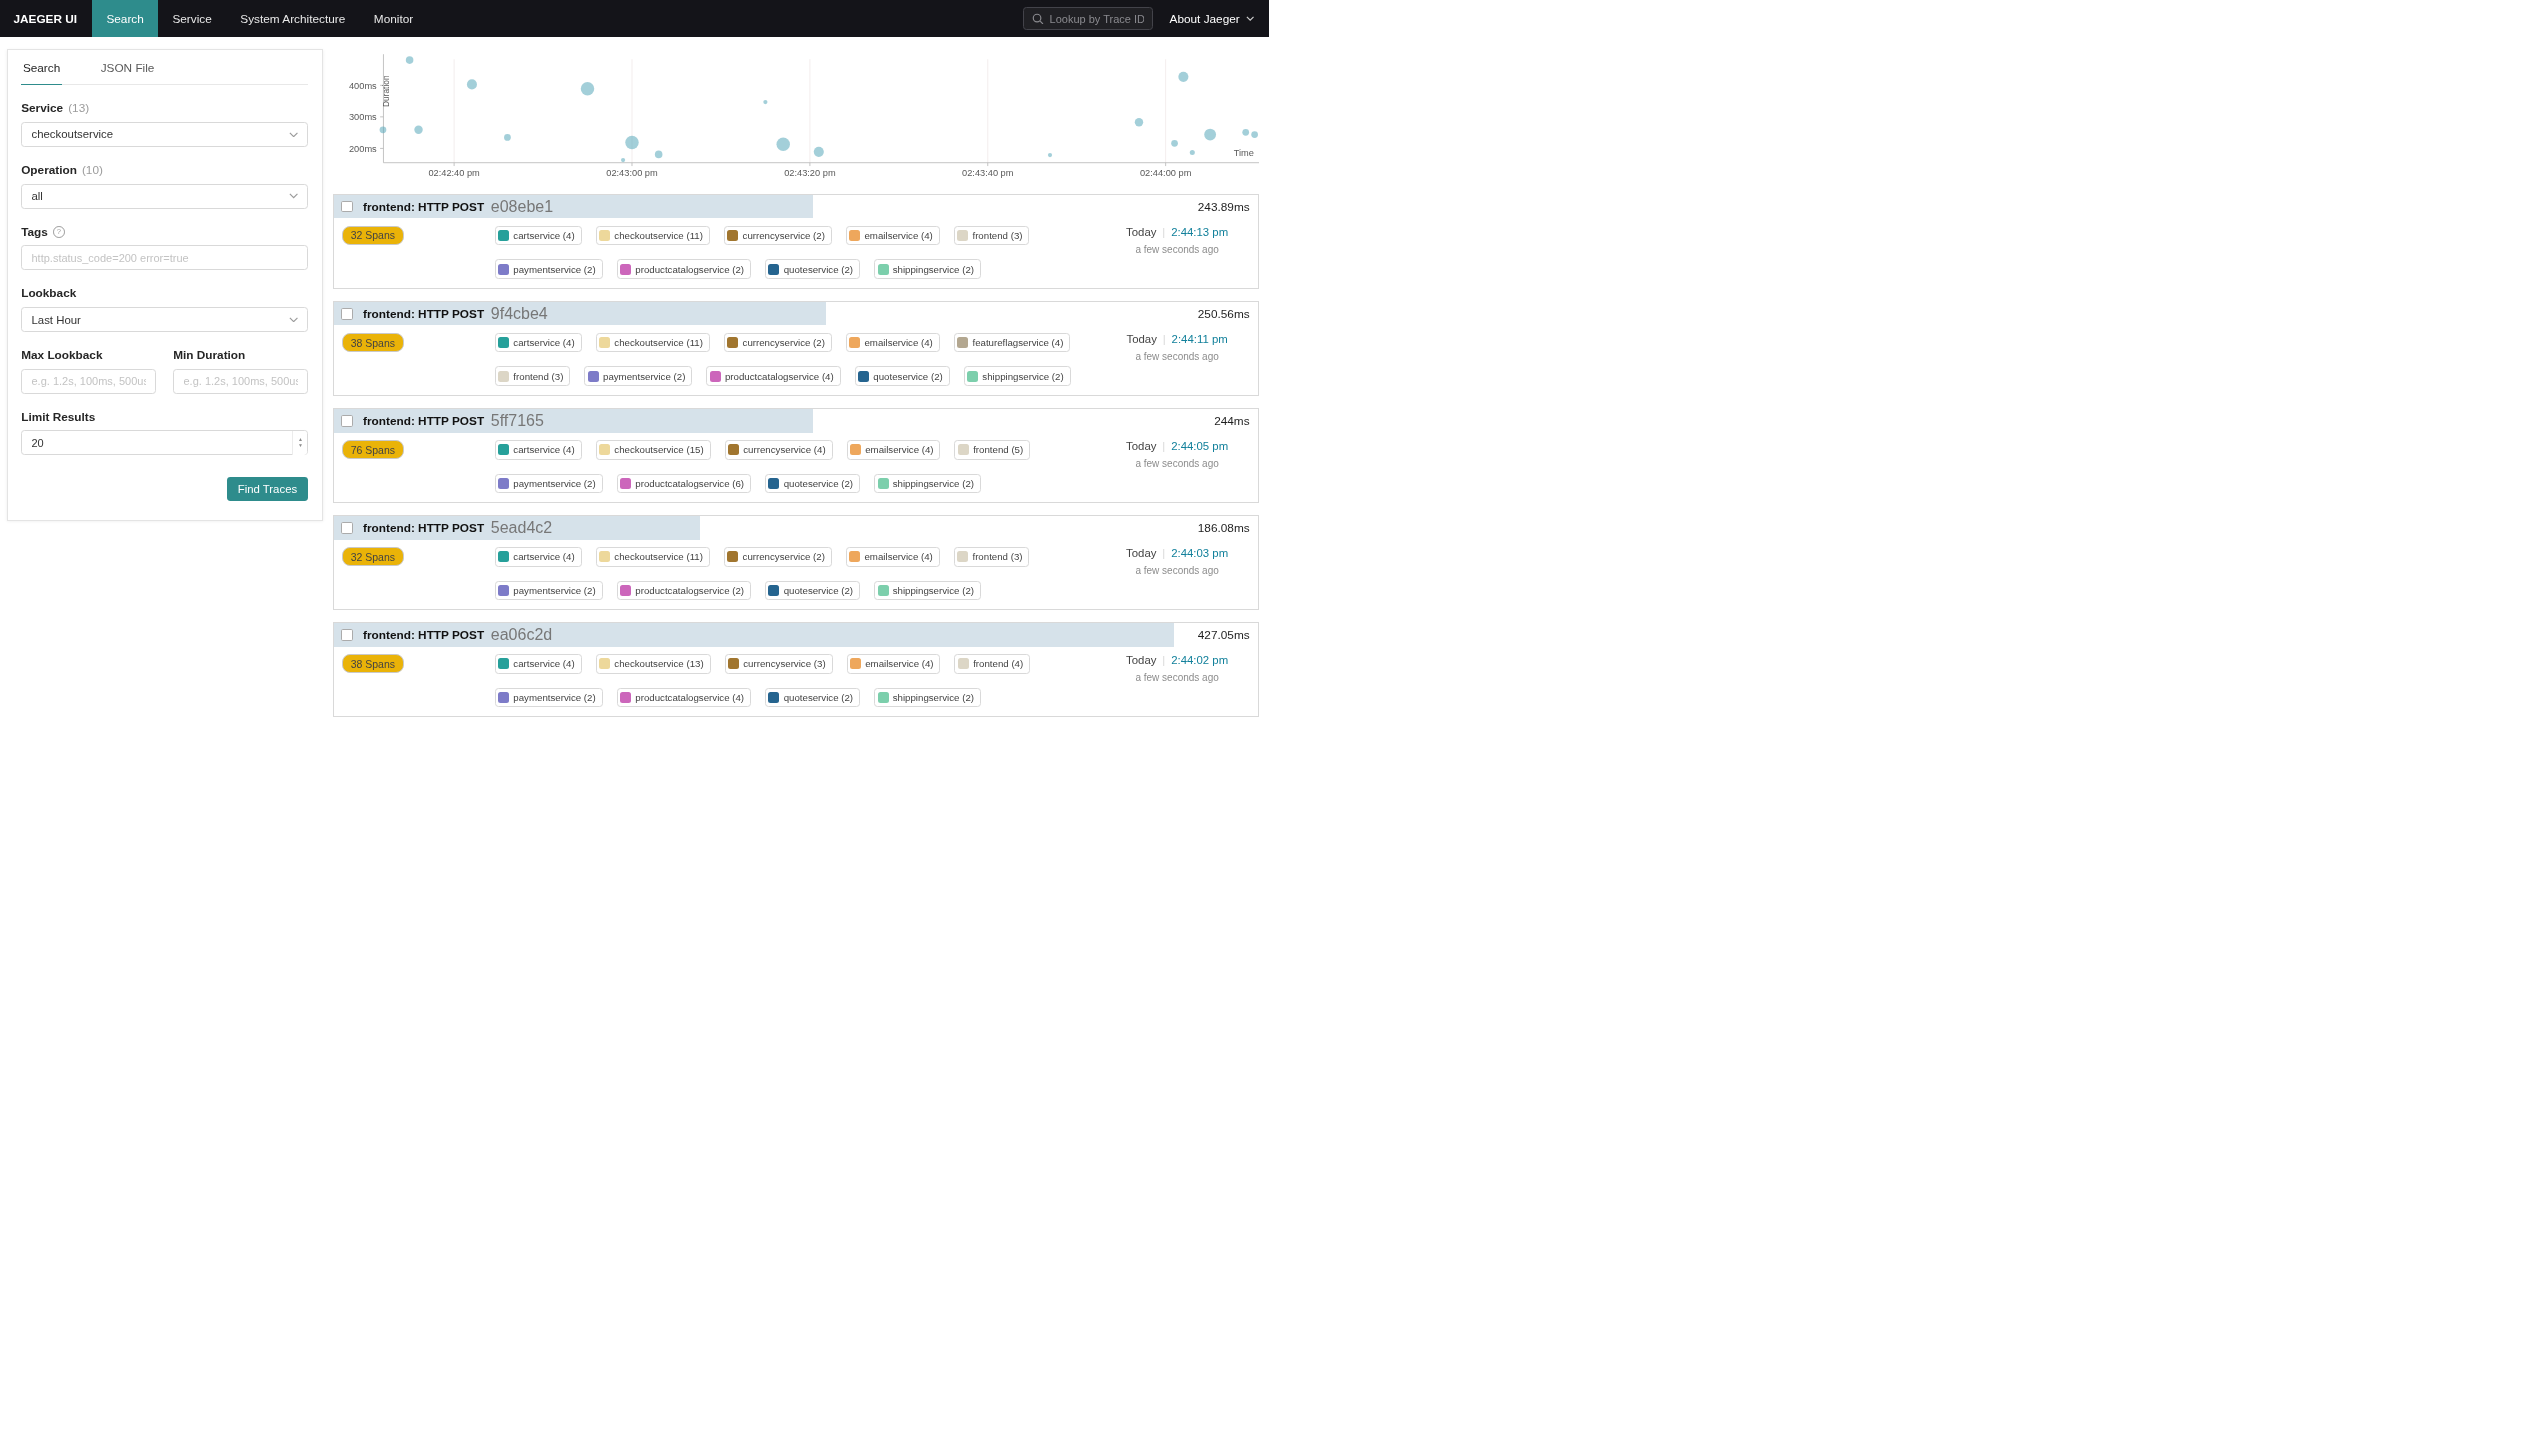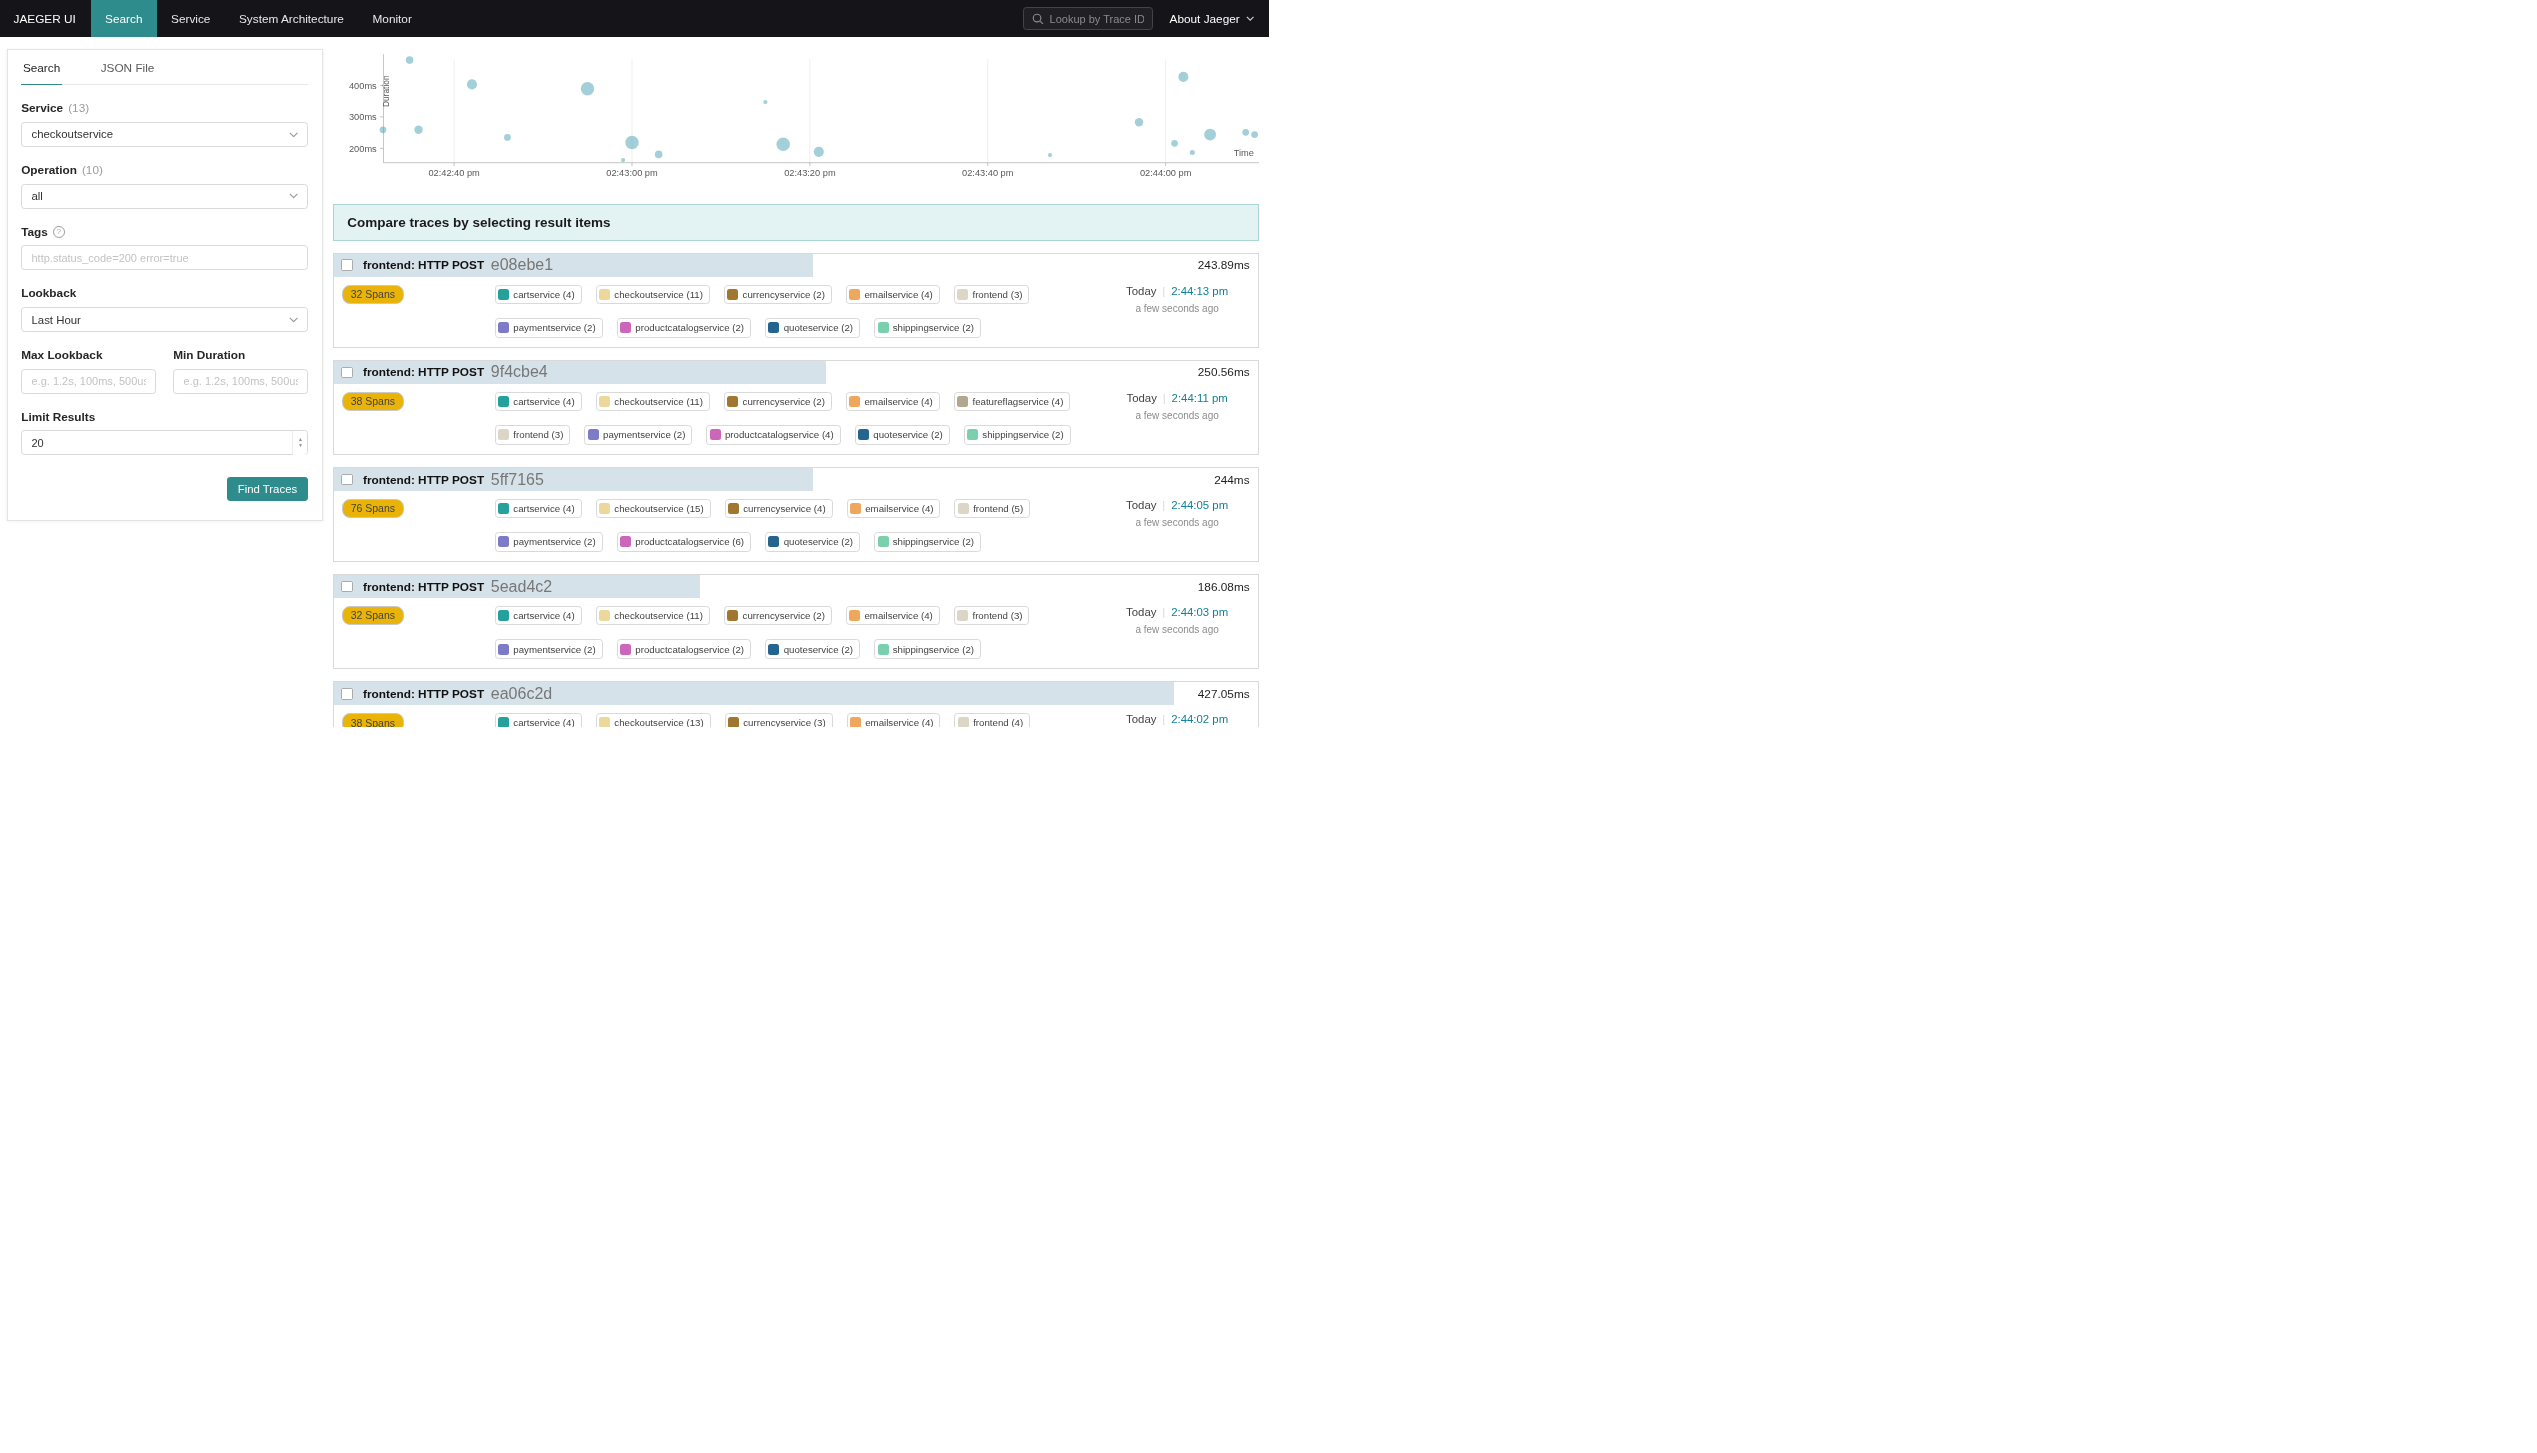--- a/index.html
+++ b/index.html
@@ -1,20 +1,20 @@
 <!DOCTYPE html>
 <html style="--accent: #2E8C8C; --nav-bg: #141419; --bar-fill: #D6E2EA; --banner-bg: #E3F3F3; --banner-border: #ABD6D6; --time-link: #12809B;font-size:13.5px"><head>
 <meta charset="utf-8">
 <style>
   *{box-sizing:border-box;margin:0;padding:0}
   html,body{width:1269px}
   body{height:727px;overflow:hidden;font-family:"Liberation Sans","DejaVu Sans",sans-serif;background:#fff;color:#1f1f1f}
   
   .topnav{height:37px;background:var(--nav-bg,#141419);display:flex;align-items:stretch;color:#fff}
-  .brand{font-weight:400;font-size:11.8px;padding:0 15px 0 13.5px;display:flex;align-items:center;white-space:nowrap;cursor:pointer}
+  .brand{font-weight:700;font-size:11.8px;padding:0 15px 0 13.5px;display:flex;align-items:center;white-space:nowrap;cursor:pointer}
   .nav-items{display:flex;align-items:stretch}
   .nav-item{font-size:11.8px;padding:0 14.3px;display:flex;align-items:center;color:#e8e8e8;cursor:pointer;white-space:nowrap}
   .nav-item.active{background:var(--accent,#2e8c8c);color:#fff}
   .nav-right{margin-left:auto;display:flex;align-items:center;gap:17px;padding-right:15px}
   .trace-lookup{display:flex;align-items:center;gap:5.9px;background:#202024;border:0.8px solid #43434a;border-radius:3.4px;height:23.6px;padding:0 8.4px;width:130px}
   .trace-lookup input{background:transparent;border:none;outline:none;color:#ddd;font-size:11px;width:94px;font-family:inherit}
   .trace-lookup input::placeholder{color:#8a8a8f}
   .about{display:flex;align-items:center;gap:5.9px;font-size:11.8px;cursor:pointer}
   
   .layout{display:flex;align-items:flex-start}
@@ -227,21 +227,20 @@
           <circle cx="1000.6" cy="112.0" r="4" fill="#57A7BA" fill-opacity="0.55"></circle>
           <circle cx="1011.1" cy="32.9" r="6" fill="#57A7BA" fill-opacity="0.55"></circle>
           <circle cx="1021.7" cy="122.9" r="3" fill="#57A7BA" fill-opacity="0.55"></circle>
           <circle cx="1042.9" cy="101.5" r="7" fill="#57A7BA" fill-opacity="0.55"></circle>
           <circle cx="1085.2" cy="98.9" r="4" fill="#57A7BA" fill-opacity="0.55"></circle>
           <circle cx="1095.8" cy="101.5" r="4" fill="#57A7BA" fill-opacity="0.55"></circle>
         </svg>
     </div>
 
 
-    <div class="banner">Compare traces by selecting result items</div>
 
     <div id="trace-list">
         <div class="trace-card">
           <div class="tc-head">
             <div class="tc-bar" style="width: 51.89%;"></div>
             <span class="tc-check"></span>
             <span class="tc-title">frontend: HTTP POST</span>
             <span class="tc-id">e08ebe1</span>
             <span class="tc-dur">243.89ms</span>
           </div>

